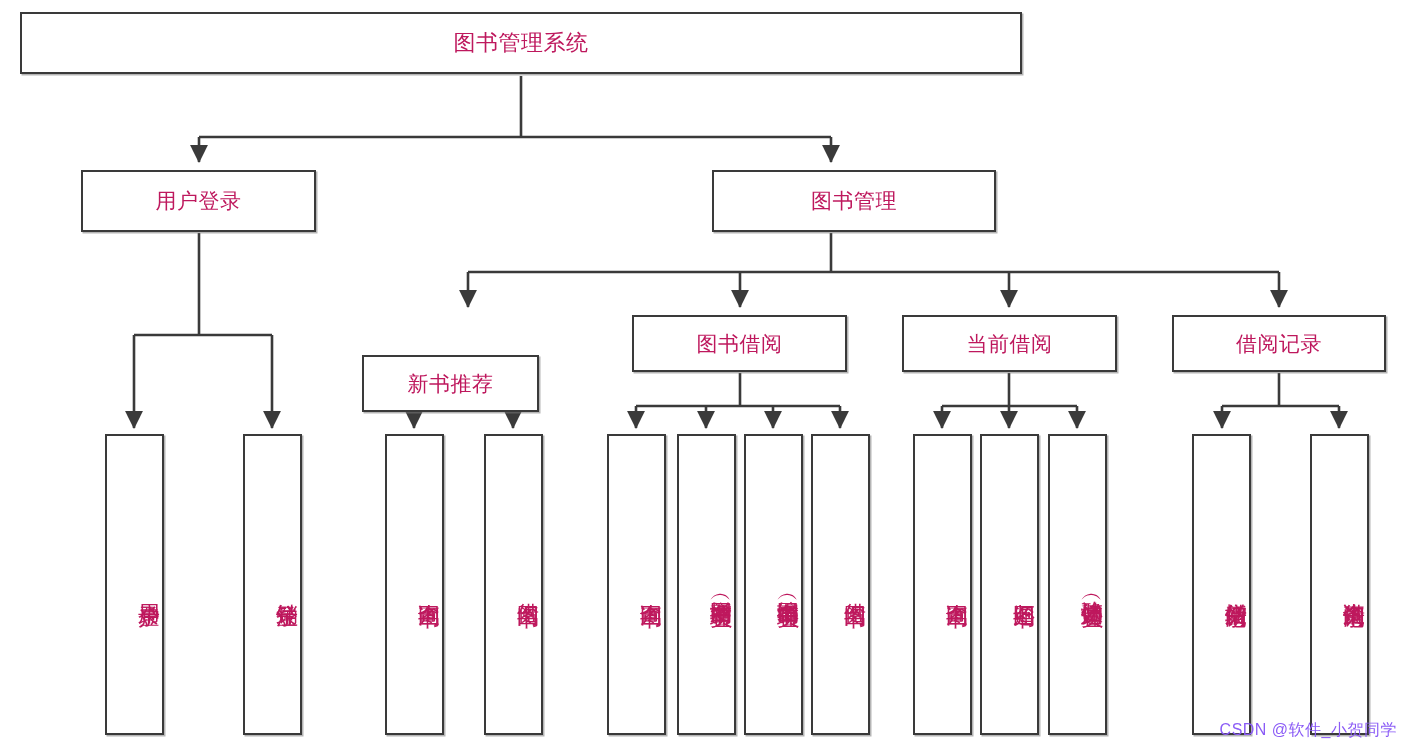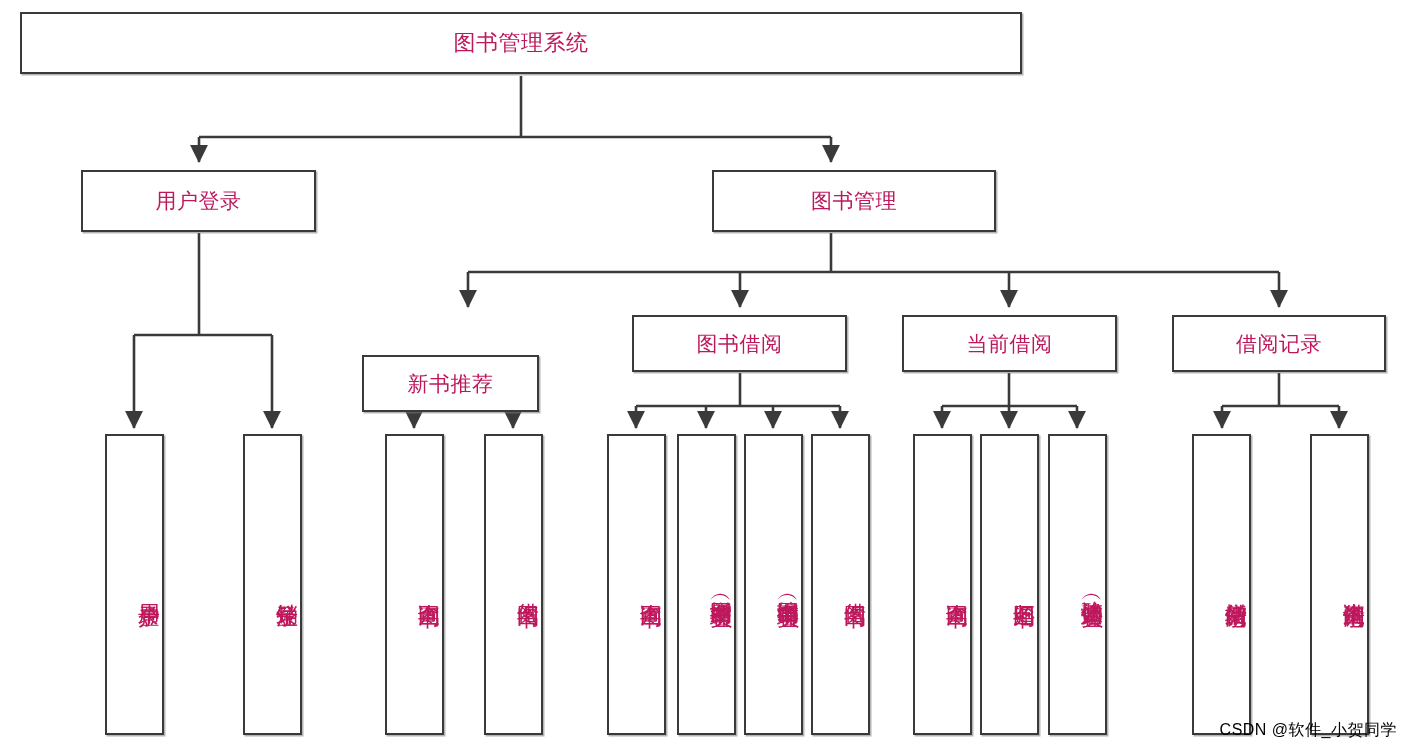--- a/index.html
+++ b/index.html
@@ -59,21 +59,21 @@
     white-space: nowrap;
   }
   .node-v > span {
     display: block;
   }
   .watermark {
     position: absolute;
     right: 8px;
     bottom: 6px;
     font-size: 16px;
-    color: #000000;
+    color: #8b5cf6;
     letter-spacing: 0.5px;
     user-select: none;
     white-space: nowrap;
   }
 </style>
 </head>
 <body>
 
 <div id="canvas">
 

